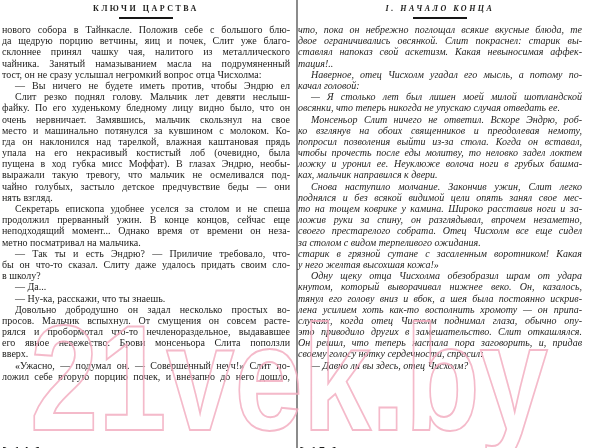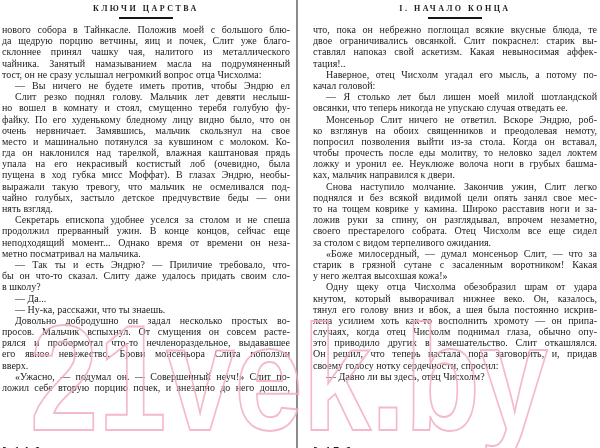--- a/index.html
+++ b/index.html
@@ -7,21 +7,21 @@
     width:600px;height:448px;overflow:hidden;position:relative;
     background:#ffffff;color:#1d1d1b;
     font-family:"Liberation Serif", serif;
   }
   .page{position:absolute;top:0;height:348px;background:#ffffff;}
   #pageL{left:0;width:296px;}
   #pageR{left:298px;width:302px;}
   .divider{position:absolute;left:296px;top:0;width:2px;height:448px;background:#8b8b8b;}
   .col{position:relative;height:448px;}
   .colL{margin-left:2px;width:288px;}
-  .colR{margin-left:15px;width:284px;}
+  .colR{width:284px;font-style:italic;}
   .rh{padding-top:4px;text-align:center;font-size:8px;font-weight:bold;letter-spacing:2.5px;white-space:nowrap;}
   .rh-rule{width:54px;height:2px;background:#161616;margin:4px auto 0;}
   .pbody{position:absolute;top:24px;left:0;right:0;}
   .ln{
     height:11.2px;line-height:11.2px;font-size:10px;
     white-space:nowrap;overflow:visible;
     text-align:justify;text-align-last:justify;
   }
   .ln.e{text-align-last:left;}
   .ln.i{text-indent:13px;}
@@ -33,28 +33,27 @@
   }
 </style>
 </head>
 <body>
 
 <div class="page" id="pageL">
   <div class="col colL">
     <div class="rh">КЛЮЧИ ЦАРСТВА</div>
     <div class="rh-rule"></div>
     <div class="pbody">
-      <div class="ln">нового собора в Тайнкасле. Положив моей с большого блю-</div>
+      <div class="ln">нового собора в Тайнкасле. Положив себе с большого блю-</div>
       <div class="ln">да щедрую порцию ветчины, яиц и почек, Слит уже благо-</div>
       <div class="ln">склоннее принял чашку чая, налитого из металлического</div>
       <div class="ln">чайника. Занятый намазыванием масла на подрумяненный</div>
       <div class="ln e">тост, он не сразу услышал негромкий вопрос отца Чисхолма:</div>
       <div class="ln i">— Вы ничего не будете иметь против, чтобы Эндрю ел</div>
       <div class="ln i">Слит резко поднял голову. Мальчик лет девяти неслыш-</div>
-      <div class="ln">но вошел в комнату и стоял, смущенно теребя голубую фу-</div>
       <div class="ln">файку. По его худенькому бледному лицу видно было, что он</div>
       <div class="ln">очень нервничает. Замявшись, мальчик скользнул на свое</div>
       <div class="ln">место и машинально потянулся за кувшином с молоком. Ко-</div>
       <div class="ln">гда он наклонился над тарелкой, влажная каштановая прядь</div>
       <div class="ln">упала на его некрасивый костистый лоб (очевидно, была</div>
       <div class="ln">пущена в ход губка мисс Моффат). В глазах Эндрю, необы-</div>
       <div class="ln">выражали такую тревогу, что мальчик не осмеливался под-</div>
       <div class="ln">чайно голубых, застыло детское предчувствие беды — они</div>
       <div class="ln e">нять взгляд.</div>
       <div class="ln i">Секретарь епископа удобнее уселся за столом и не спеша</div>
@@ -98,21 +97,20 @@
       <div class="ln">попросил позволения выйти из-за стола. Когда он вставал,</div>
       <div class="ln">чтобы прочесть после еды молитву, то неловко задел локтем</div>
       <div class="ln">ложку и уронил ее. Неуклюже волоча ноги в грубых башма-</div>
       <div class="ln e">ках, мальчик направился к двери.</div>
       <div class="ln i">Снова наступило молчание. Закончив ужин, Слит легко</div>
       <div class="ln">поднялся и без всякой видимой цели опять занял свое мес-</div>
       <div class="ln">то на тощем коврике у камина. Широко расставив ноги и за-</div>
       <div class="ln">ложив руки за спину, он разглядывал, впрочем незаметно,</div>
       <div class="ln">своего престарелого собрата. Отец Чисхолм все еще сидел</div>
       <div class="ln e">за столом с видом терпеливого ожидания.</div>
-      <div class="ln i">«Боже милосердный, — думал монсеньор Слит, — что за</div>
       <div class="ln">старик в грязной сутане с засаленным воротником! Какая</div>
       <div class="ln e">у него желтая высохшая кожа!»</div>
       <div class="ln i">Одну щеку отца Чисхолма обезобразил шрам от удара</div>
       <div class="ln">кнутом, который выворачивал нижнее веко. Он, казалось,</div>
       <div class="ln">тянул его голову вниз и вбок, а шея была постоянно искрив-</div>
       <div class="ln">лена усилием хоть как-то восполнить хромоту — он припа-</div>
       <div class="ln">случаях, когда отец Чисхолм поднимал глаза, обычно опу-</div>
       <div class="ln">это приводило других в замешательство. Слит откашлялся.</div>
       <div class="ln">Он решил, что теперь настала пора заговорить, и, придав</div>
       <div class="ln e">своему голосу нотку сердечности, спросил:</div>

